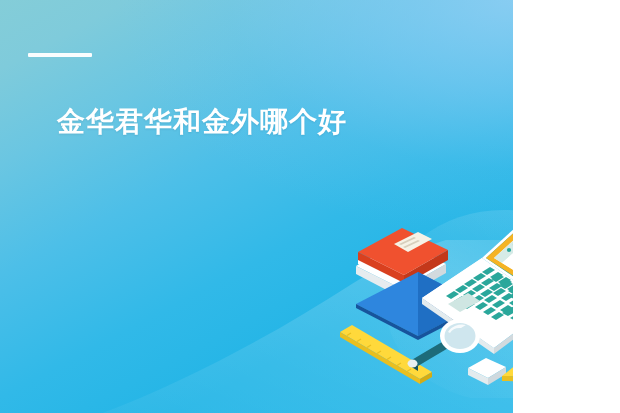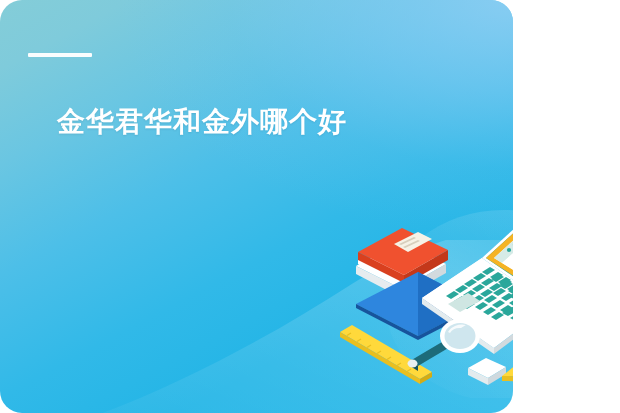--- a/index.html
+++ b/index.html
@@ -11,21 +11,20 @@
     position:relative; width:513px; height:413px; overflow:hidden;
     background:
       linear-gradient(152deg,
         #84cdd8 0%,
         #7fcbdb 10%,
         #6ac6e2 24%,
         #4dbfe8 40%,
         #31b9e8 58%,
         #23b5e6 74%,
         #22b6e8 100%);
-    border-radius: 22px;
   }
   
   #tint-right {
     position:absolute; inset:0;
     background:
       radial-gradient(115% 85% at 100% 0%,
         rgba(150,208,244,0.80) 0%,
         rgba(140,205,244,0.50) 26%,
         rgba(120,200,240,0.16) 48%,
         rgba(255,255,255,0) 68%);

